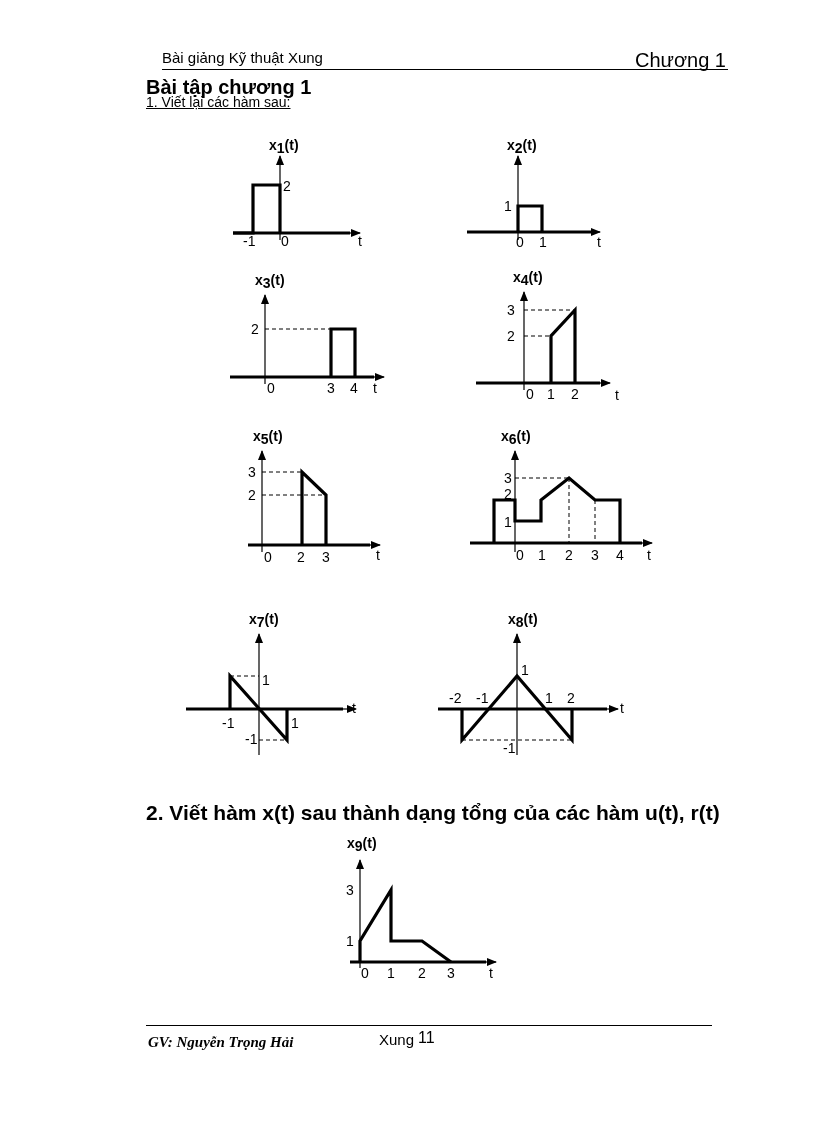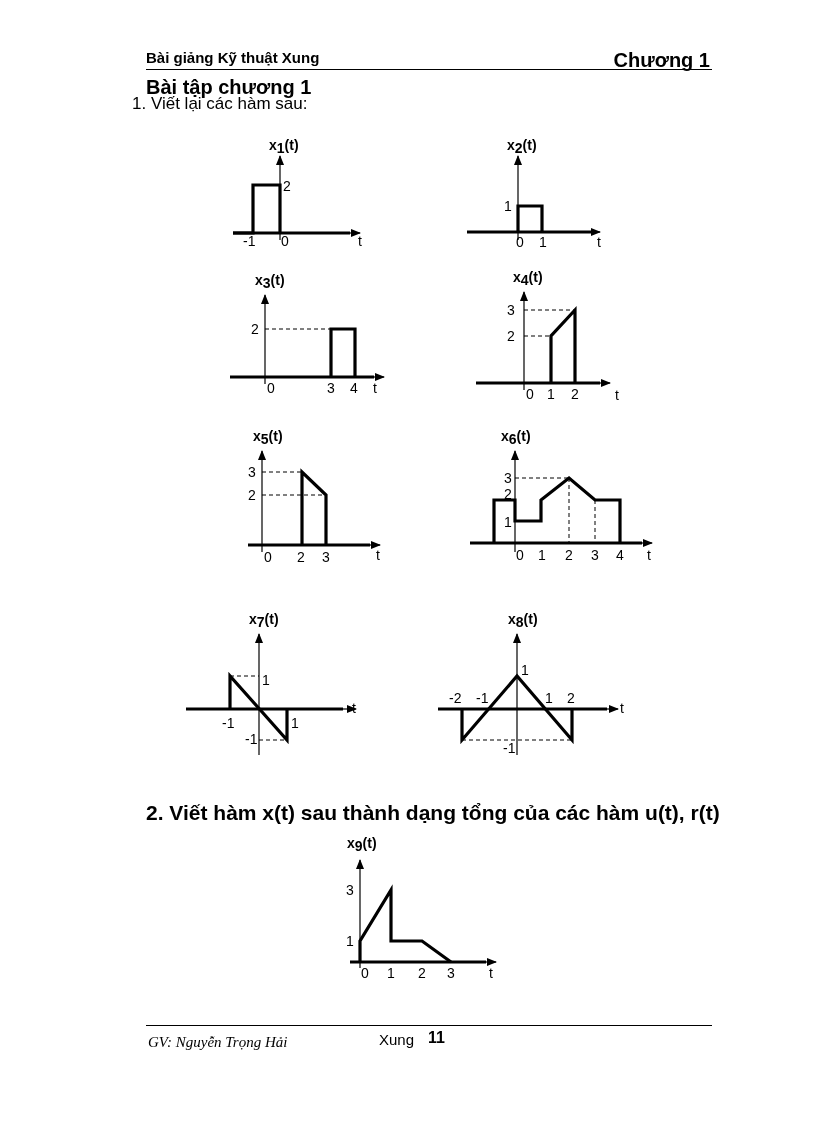--- a/index.html
+++ b/index.html
@@ -1,26 +1,26 @@
 <!DOCTYPE html>
 <html><head>
   <meta charset="utf-8">
   <style>
     html, body { margin: 0; padding: 0; background: #ffffff; }
     body { width: 816px; height: 1123px; position: relative; overflow: hidden; font-family: "Liberation Sans", sans-serif; color: #000; }
-    .hdr { position: absolute; left: 146px; top: 49px; width: 566px; height: 20px; border-bottom: 1.5px solid #000; font-weight: bold; }
+    .hdr { position: absolute; left: 162px; top: 49px; width: 566px; height: 20px; border-bottom: 1.5px solid #000; }
     .hdr-left { position: absolute; left: 0; top: 0; font-size: 15px; }
     .hdr-right { position: absolute; right: 2px; top: 0; font-size: 20px; }
     .sec-title { position: absolute; left: 146px; top: 76px; font-size: 20px; font-weight: bold; }
-    .q1 { position: absolute; left: 132px; top: 94px; font-size: 17px; }
+    .q1 { position: absolute; left: 146px; top: 94px; font-size: 14px; text-decoration: underline; }
     .q2 { position: absolute; left: 146px; top: 801px; font-size: 21px; font-weight: bold; }
     .ftr { position: absolute; left: 146px; top: 1025px; width: 566px; border-top: 1.5px solid #000; }
-    .ftr-author { position: absolute; left: 2px; top: 8px; font-family: "Liberation Serif", serif; font-style: italic; font-size: 15px; }
+    .ftr-author { position: absolute; left: 2px; top: 8px; font-family: "Liberation Serif", serif; font-style: italic; font-size: 15px; font-weight: bold; }
     .ftr-page { position: absolute; left: 233px; top: 5px; font-size: 15px; }
-    .ftr-page .num { font-size: 16px; position: relative; top: -2px; margin-left: 14px; font-weight: bold; }
+    .ftr-page .num { font-size: 16px; position: relative; top: -2px; margin-left: 4px; }
     svg.graphs { position: absolute; left: 0; top: 0; width: 816px; height: 1123px; }
     svg text { font-family: "Liberation Sans", sans-serif; font-size: 14px; fill: #000; }
     svg text.lbl { font-weight: bold; font-size: 14px; }
     .axis { stroke: #000; stroke-width: 1.2; fill: none; }
     .base { stroke: #000; stroke-width: 3; fill: none; }
     .sig { stroke: #000; stroke-width: 3.2; fill: none; stroke-linejoin: miter; }
     .dash { stroke: #000; stroke-width: 1; stroke-dasharray: 4 3; fill: none; }
   </style>
 </head>
 <body>

